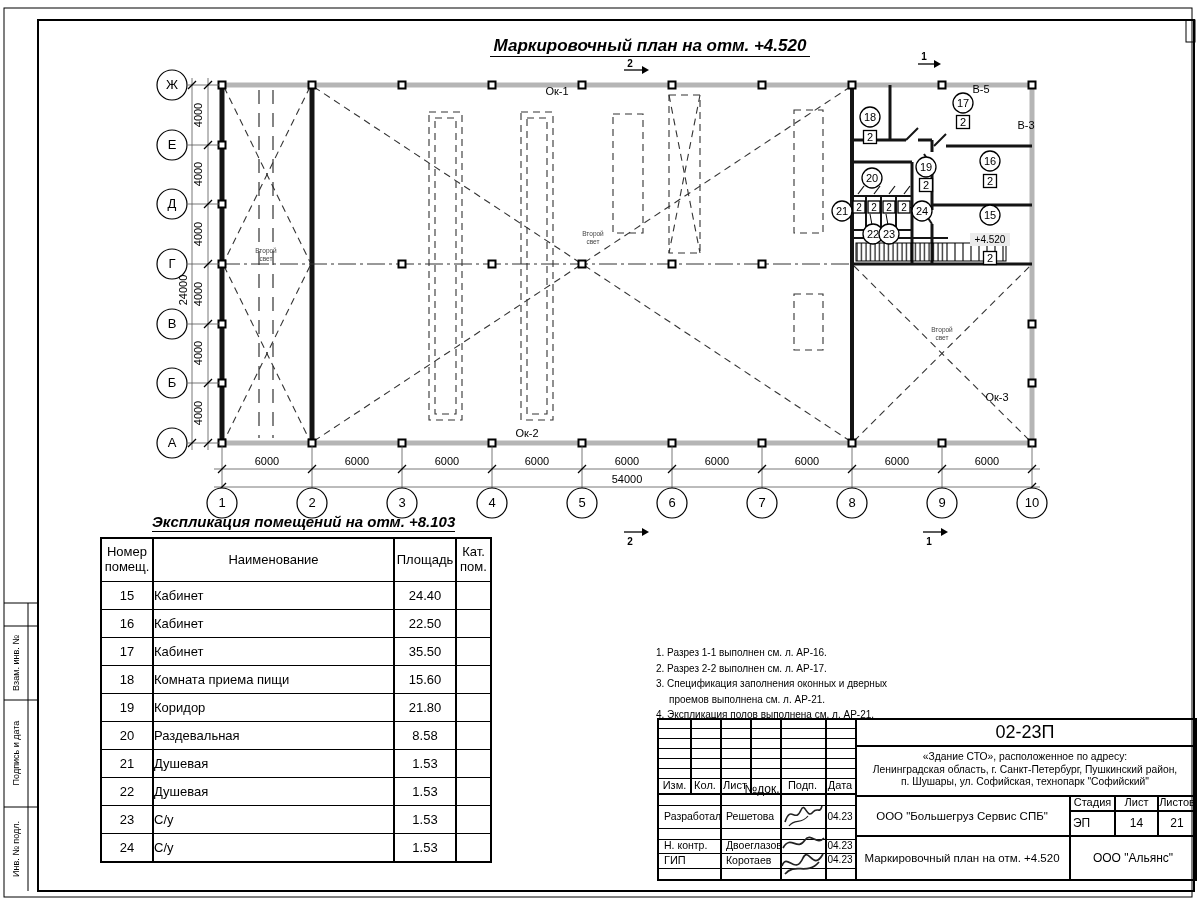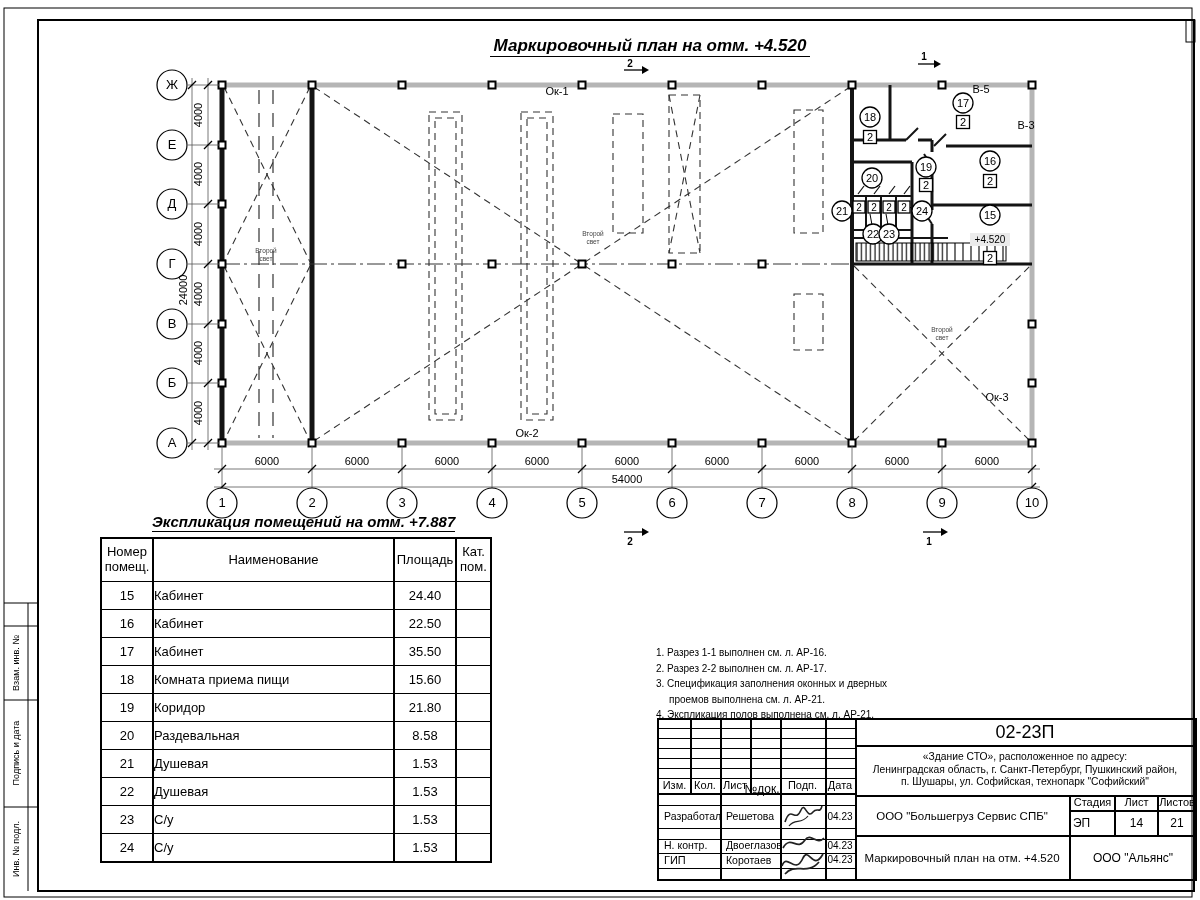--- a/index.html
+++ b/index.html
@@ -364,21 +364,21 @@
     <text class="dim" x="717" y="465">6000</text>
     <text class="dim" x="807" y="465">6000</text>
     <text class="dim" x="897" y="465">6000</text>
     <text class="dim" x="987" y="465">6000</text>
     <text class="dim" x="627" y="483">54000</text>
   </g>
 </svg>
 
 <div class="main-title"><span>Маркировочный план на отм. +4.520</span></div>
 
-<div class="tbl-title"><span>Экспликация помещений на отм. +7.887</span></div>
+<div class="tbl-title"><span>Экспликация помещений на отм. +8.103</span></div>
 <table class="expl">
   <colgroup>
         <col style="width:52px">
         <col style="width:241px">
         <col style="width:62px">
         <col style="width:35px">
       </colgroup>
   <thead>
     <tr>
       <th>

